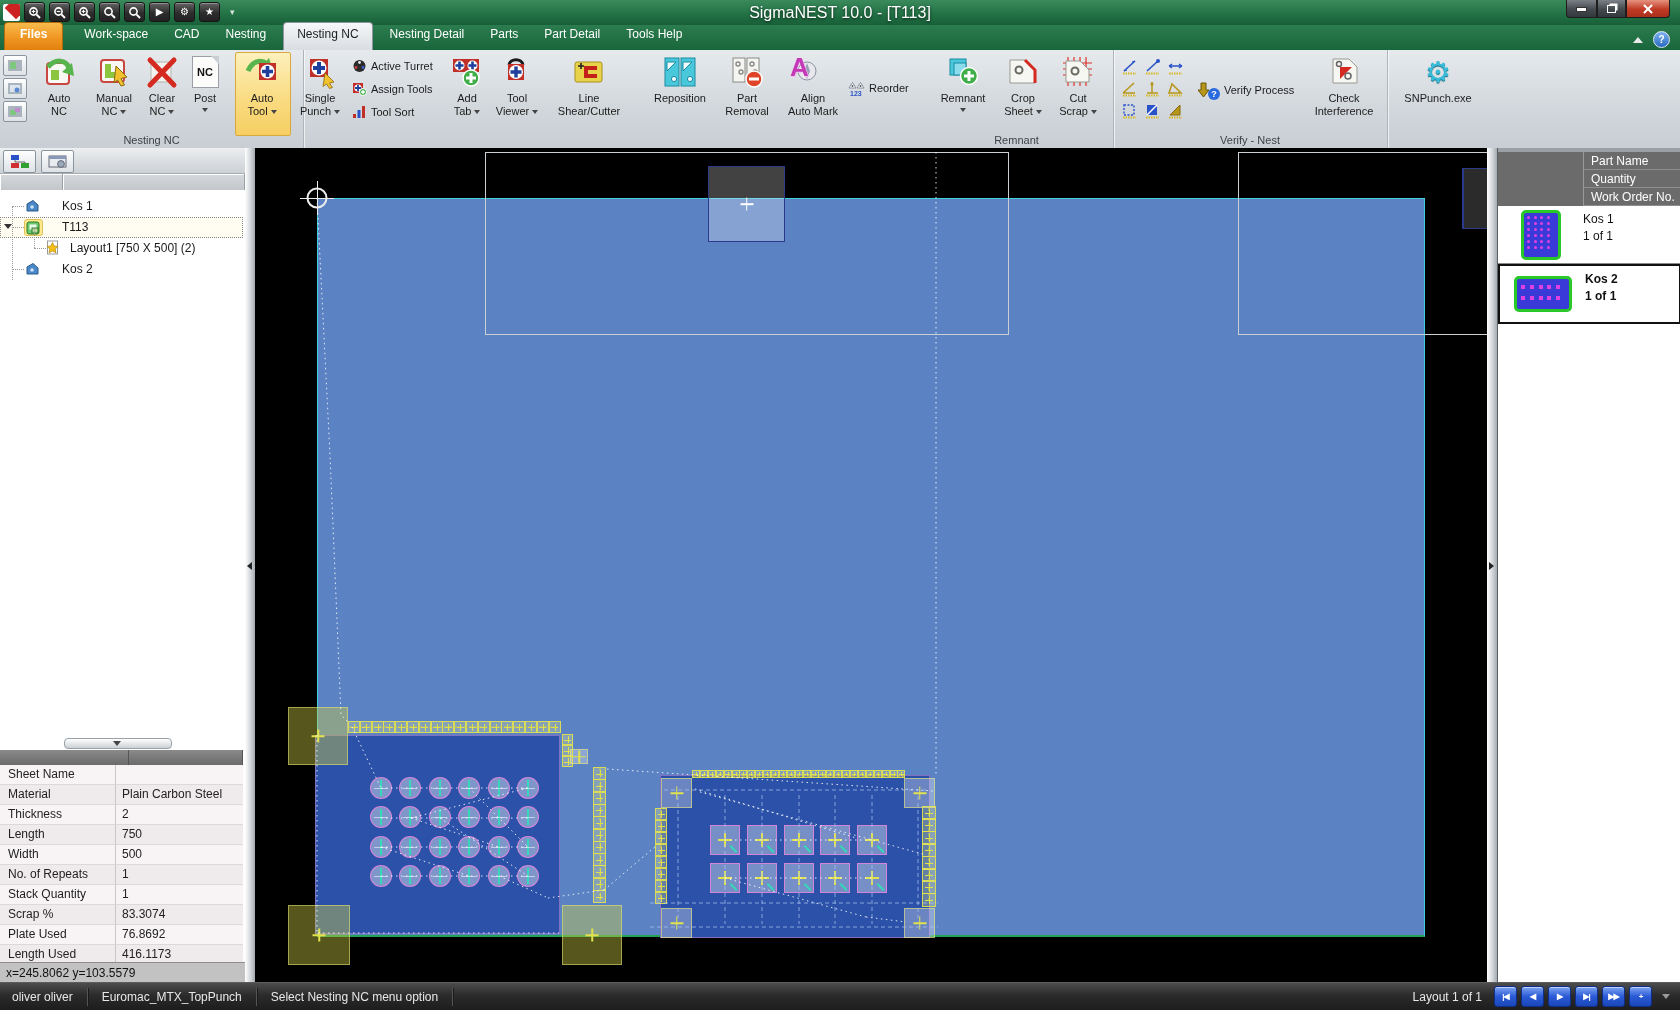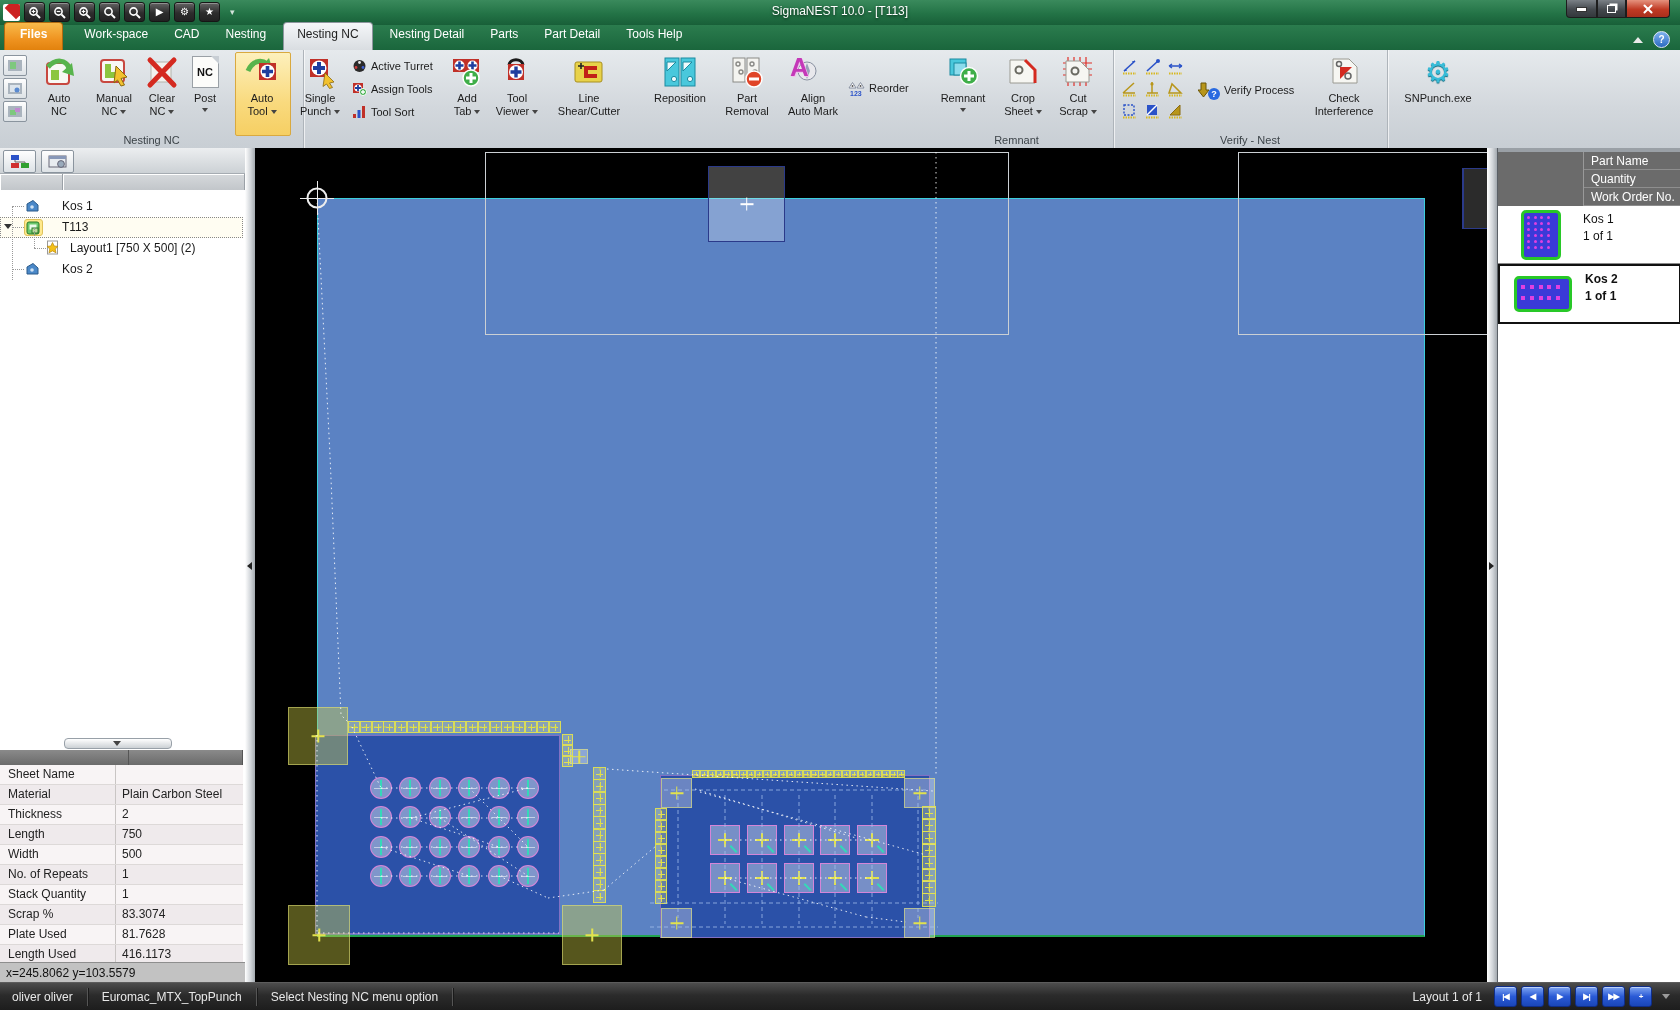--- a/index.html
+++ b/index.html
@@ -1,21 +1,21 @@
 <!DOCTYPE html>
 <html><head>
 <meta charset="utf-8">
 <style>
 html,body{margin:0;padding:0;background:#444}
 #app{position:relative;width:1680px;height:1010px;background:#000;overflow:hidden;
      font-family:"Liberation Sans",sans-serif;-webkit-font-smoothing:antialiased;user-select:none}
 
 #titlebar{position:absolute;left:0;top:0;right:0;height:25px;
   background:linear-gradient(180deg,#3a8a5c 0%,#237346 55%,#185f38 100%)}
-#title{position:absolute;left:0;right:0;top:4px;text-align:center;color:#fff;font-size:12px;
+#title{position:absolute;left:0;right:0;top:4px;text-align:center;color:#fff;font-size:16px;
   text-shadow:0 1px 3px rgba(0,0,0,.7)}
 #qat{position:absolute;left:3px;top:2px;display:flex;gap:4px;align-items:center}
 .logo{width:17px;height:17px;background:#fff;border-radius:2px;position:relative;overflow:hidden}
 .logo::after{content:"";position:absolute;right:-4px;top:-4px;width:16px;height:16px;background:#cc2222;transform:rotate(45deg)}
 .qbtn{width:19px;height:18px;border-radius:3px;background:linear-gradient(#636363,#2d2d2d 55%,#222);
   border:1px solid #161616;box-shadow:inset 0 1px 0 rgba(255,255,255,.3);display:flex;align-items:center;justify-content:center;color:#fff;font-size:10px;line-height:1}
 .qpin{color:rgba(255,255,255,.8);font-size:9px;margin-left:6px}
 #winbtns{position:absolute;right:10px;top:0;display:flex}
 .winbtn{height:17px;background:linear-gradient(#7a8086,#44494e 55%,#33383c);border:1px solid #1d1d1d;border-top:none;
   display:flex;align-items:center;justify-content:center;position:relative}
@@ -670,21 +670,21 @@
           <div class="prow">
             <div class="pl">Stack Quantity</div>
             <div class="pv">1</div>
           </div>
           <div class="prow">
             <div class="pl">Scrap %</div>
             <div class="pv">83.3074</div>
           </div>
           <div class="prow">
             <div class="pl">Plate Used</div>
-            <div class="pv">81.7628</div>
+            <div class="pv">76.8692</div>
           </div>
           <div class="prow">
             <div class="pl">Length Used</div>
             <div class="pv">416.1173</div>
           </div>
         </div>
     </div>
   </div>
   <div id="coordbar">x=245.8062 y=103.5579</div>
 

